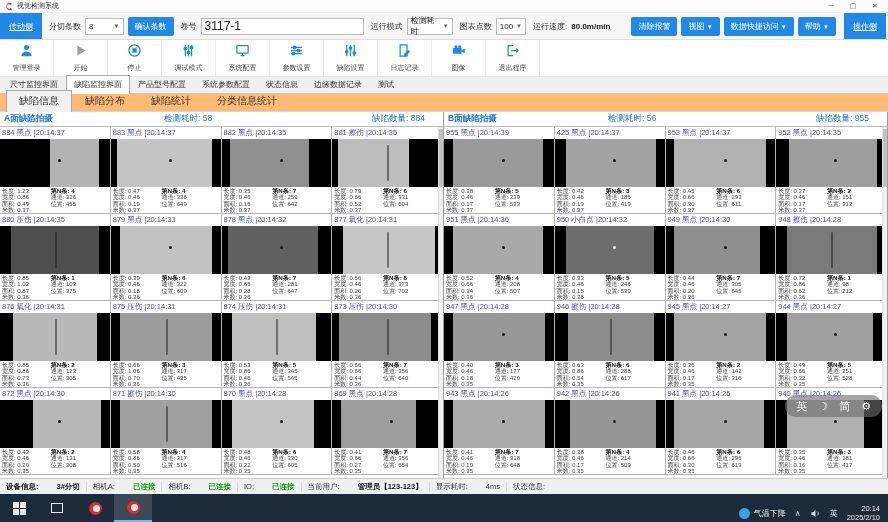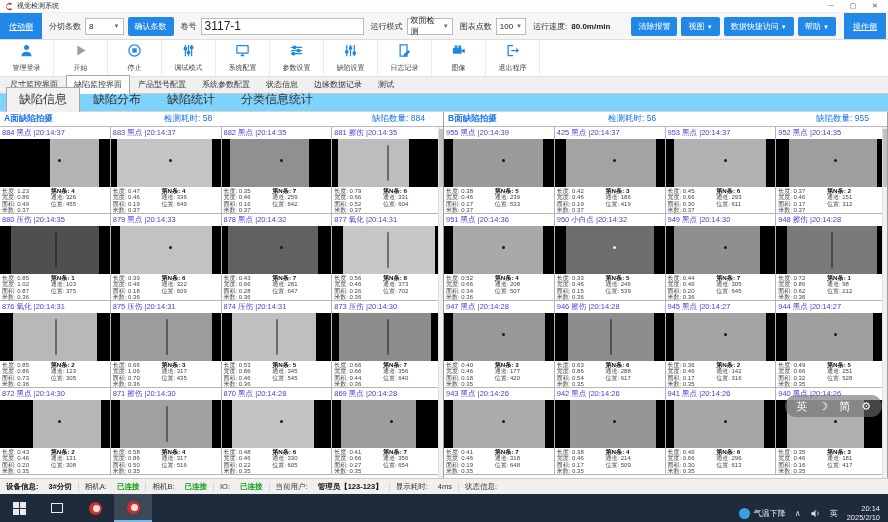--- a/index.html
+++ b/index.html
@@ -27,21 +27,21 @@
   
   .iconbar { height:37px; background:#fff; border-bottom:1px solid #e4e4e4; display:flex; align-items:stretch; }
   .tool-btn { width:54px; display:flex; flex-direction:column; align-items:center; justify-content:center; gap:1px; border-right:1px solid #ececec; cursor:default; }
   .tool-btn svg { width:17px; height:15px; }
   .tool-btn .tlabel { font-size:7px; color:#444; white-space:nowrap; }
 
   
   .maintabs { height:17px; background:#f0f0f0; display:flex; align-items:flex-end; font-size:8px; border-bottom:1px solid #c9c9c9; padding-left:2px; }
   .mtab { padding:3px 7px; color:#333; border:1px solid transparent; border-bottom:none; }
   .mtab.active { background:#fff; border-color:#a8a8a8; margin-bottom:-1px; padding-bottom:4px; }
-  .subtabs { height:18px; background:#7dd3fc; display:flex; align-items:flex-end; font-size:12px; border-bottom:1px solid #d5d5d5; padding-left:6px; }
+  .subtabs { height:18px; background:#fdba74; display:flex; align-items:flex-end; font-size:10px; border-bottom:1px solid #d5d5d5; padding-left:6px; }
   .stab { padding:3px 12px; color:#333; border:1px solid transparent; border-bottom:none; }
   .stab.active { background:#f1f1f1; border-color:#a8a8a8; margin-bottom:-1px; padding-bottom:4px; }
 
   
   .panels { flex:1; display:flex; background:#fff; position:relative; }
   .panel { width:444px; position:relative; border-right:1px solid #9e9e9e; }
   .panel:last-child { border-right:none; }
   .panel-header { height:15px; display:flex; align-items:center; font-size:8.5px; color:#1a73e8; padding:0 4px; border-bottom:1px solid #bbb; }
   .panel-header .ph-title { font-weight:bold; width:160px; }
   .panel-header .ph-mid { width:150px; }
@@ -59,21 +59,21 @@
   .ci-r .strip { font-weight:bold; color:#111; font-size:6.2px; }
   .vscroll { position:absolute; right:0; top:15px; bottom:0; width:5px; background:#f0f0f0; border-left:1px solid #e0e0e0; }
   .vthumb { width:100%; height:58px; background:#c1c1c1; margin-top:2px; }
 
   
   .overlay { position:absolute; right:6px; top:283px; height:22px; background:rgba(110,110,110,.62); border-radius:11px; display:flex; align-items:center; gap:11px; padding:0 11px; color:#fff; font-size:11px; }
   .overlay span { line-height:22px; }
 
   
   .statusbar { height:16px; background:#f0f0f0; border-top:1px solid #ccc; display:flex; align-items:center; font-size:7.5px; color:#333; gap:0; }
-  .sb-item { padding:0 6px; border-right:1px solid #d8d8d8; white-space:nowrap; display:flex; gap:10px; align-items:center; }
+  .sb-item { padding:0 6px; border-right:1px solid #d8d8d8; white-space:nowrap; display:flex; gap:18px; align-items:center; }
   .sb-bold { font-weight:bold; color:#111; }
   .green { color:#14a015; font-weight:bold; }
 
   
   .taskbar { height:28px; background:#1d2b3a; display:flex; align-items:flex-end; color:#eee; }
   .tb-ico { width:38px; height:28px; display:flex; align-items:center; justify-content:center; }
   .tb-ico.active-app { background:rgba(255,255,255,.14); border-bottom:2px solid #76b9ed; }
   .winlogo { display:grid; grid-template-columns:6px 6px; grid-template-rows:6px 6px; gap:1px; }
   .winlogo i { background:#e8eaed; }
   .taskview { width:12px; height:10px; border:1px solid #e8eaed; background:transparent; }
@@ -105,21 +105,21 @@
     <span class="lab">分切条数</span>
     <span class="combo w-slit">
         <span>8</span>
         <span class="car">▼</span>
       </span>
     <button class="btn-blue">确认条数</button>
     <span class="lab">卷号</span>
     <input class="txt" value="3117-1" style="">
     <span class="lab">运行模式</span>
     <span class="combo w-mode">
-        <span>双面检测</span>
+        <span>检测耗时</span>
         <span class="car">▼</span>
       </span>
     <span class="lab">图表点数</span>
     <span class="combo w-points">
         <span>100</span>
         <span class="car">▼</span>
       </span>
     <span class="lab">运行速度:</span>
     <span class="speedval">80.0m/min</span>
     <button class="btn-blue" style="margin-left:17px;">清除报警</button>

